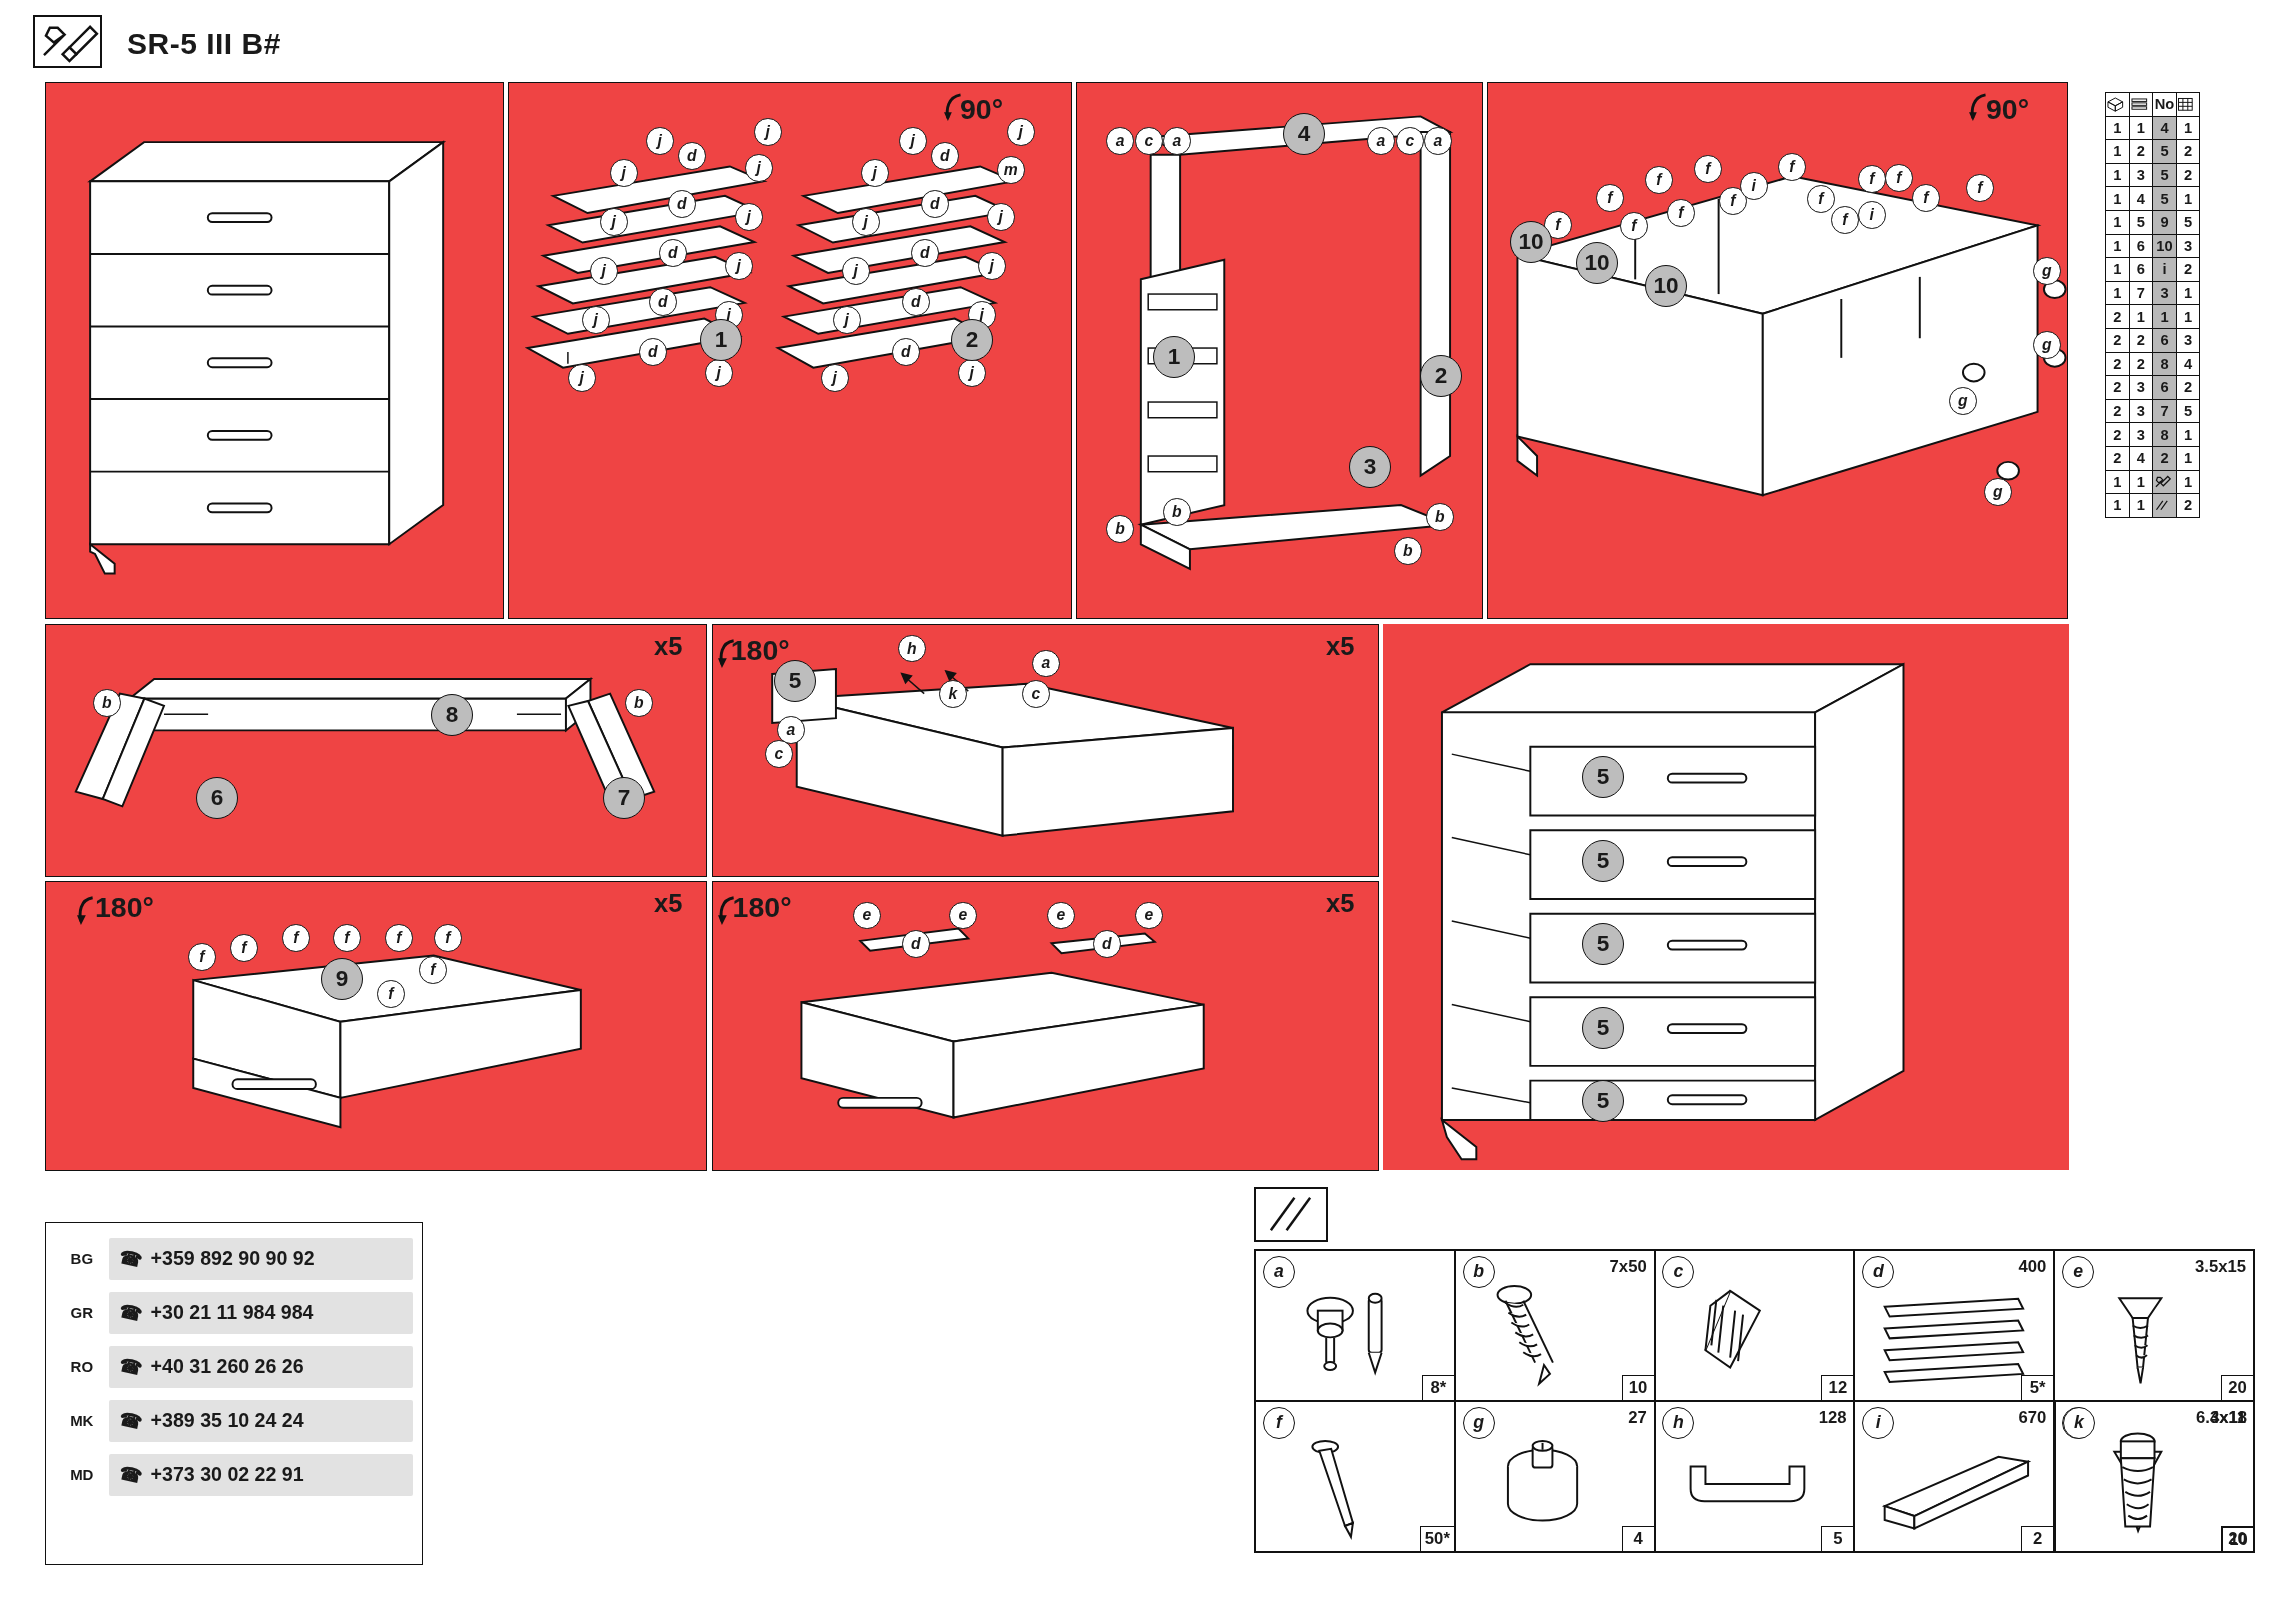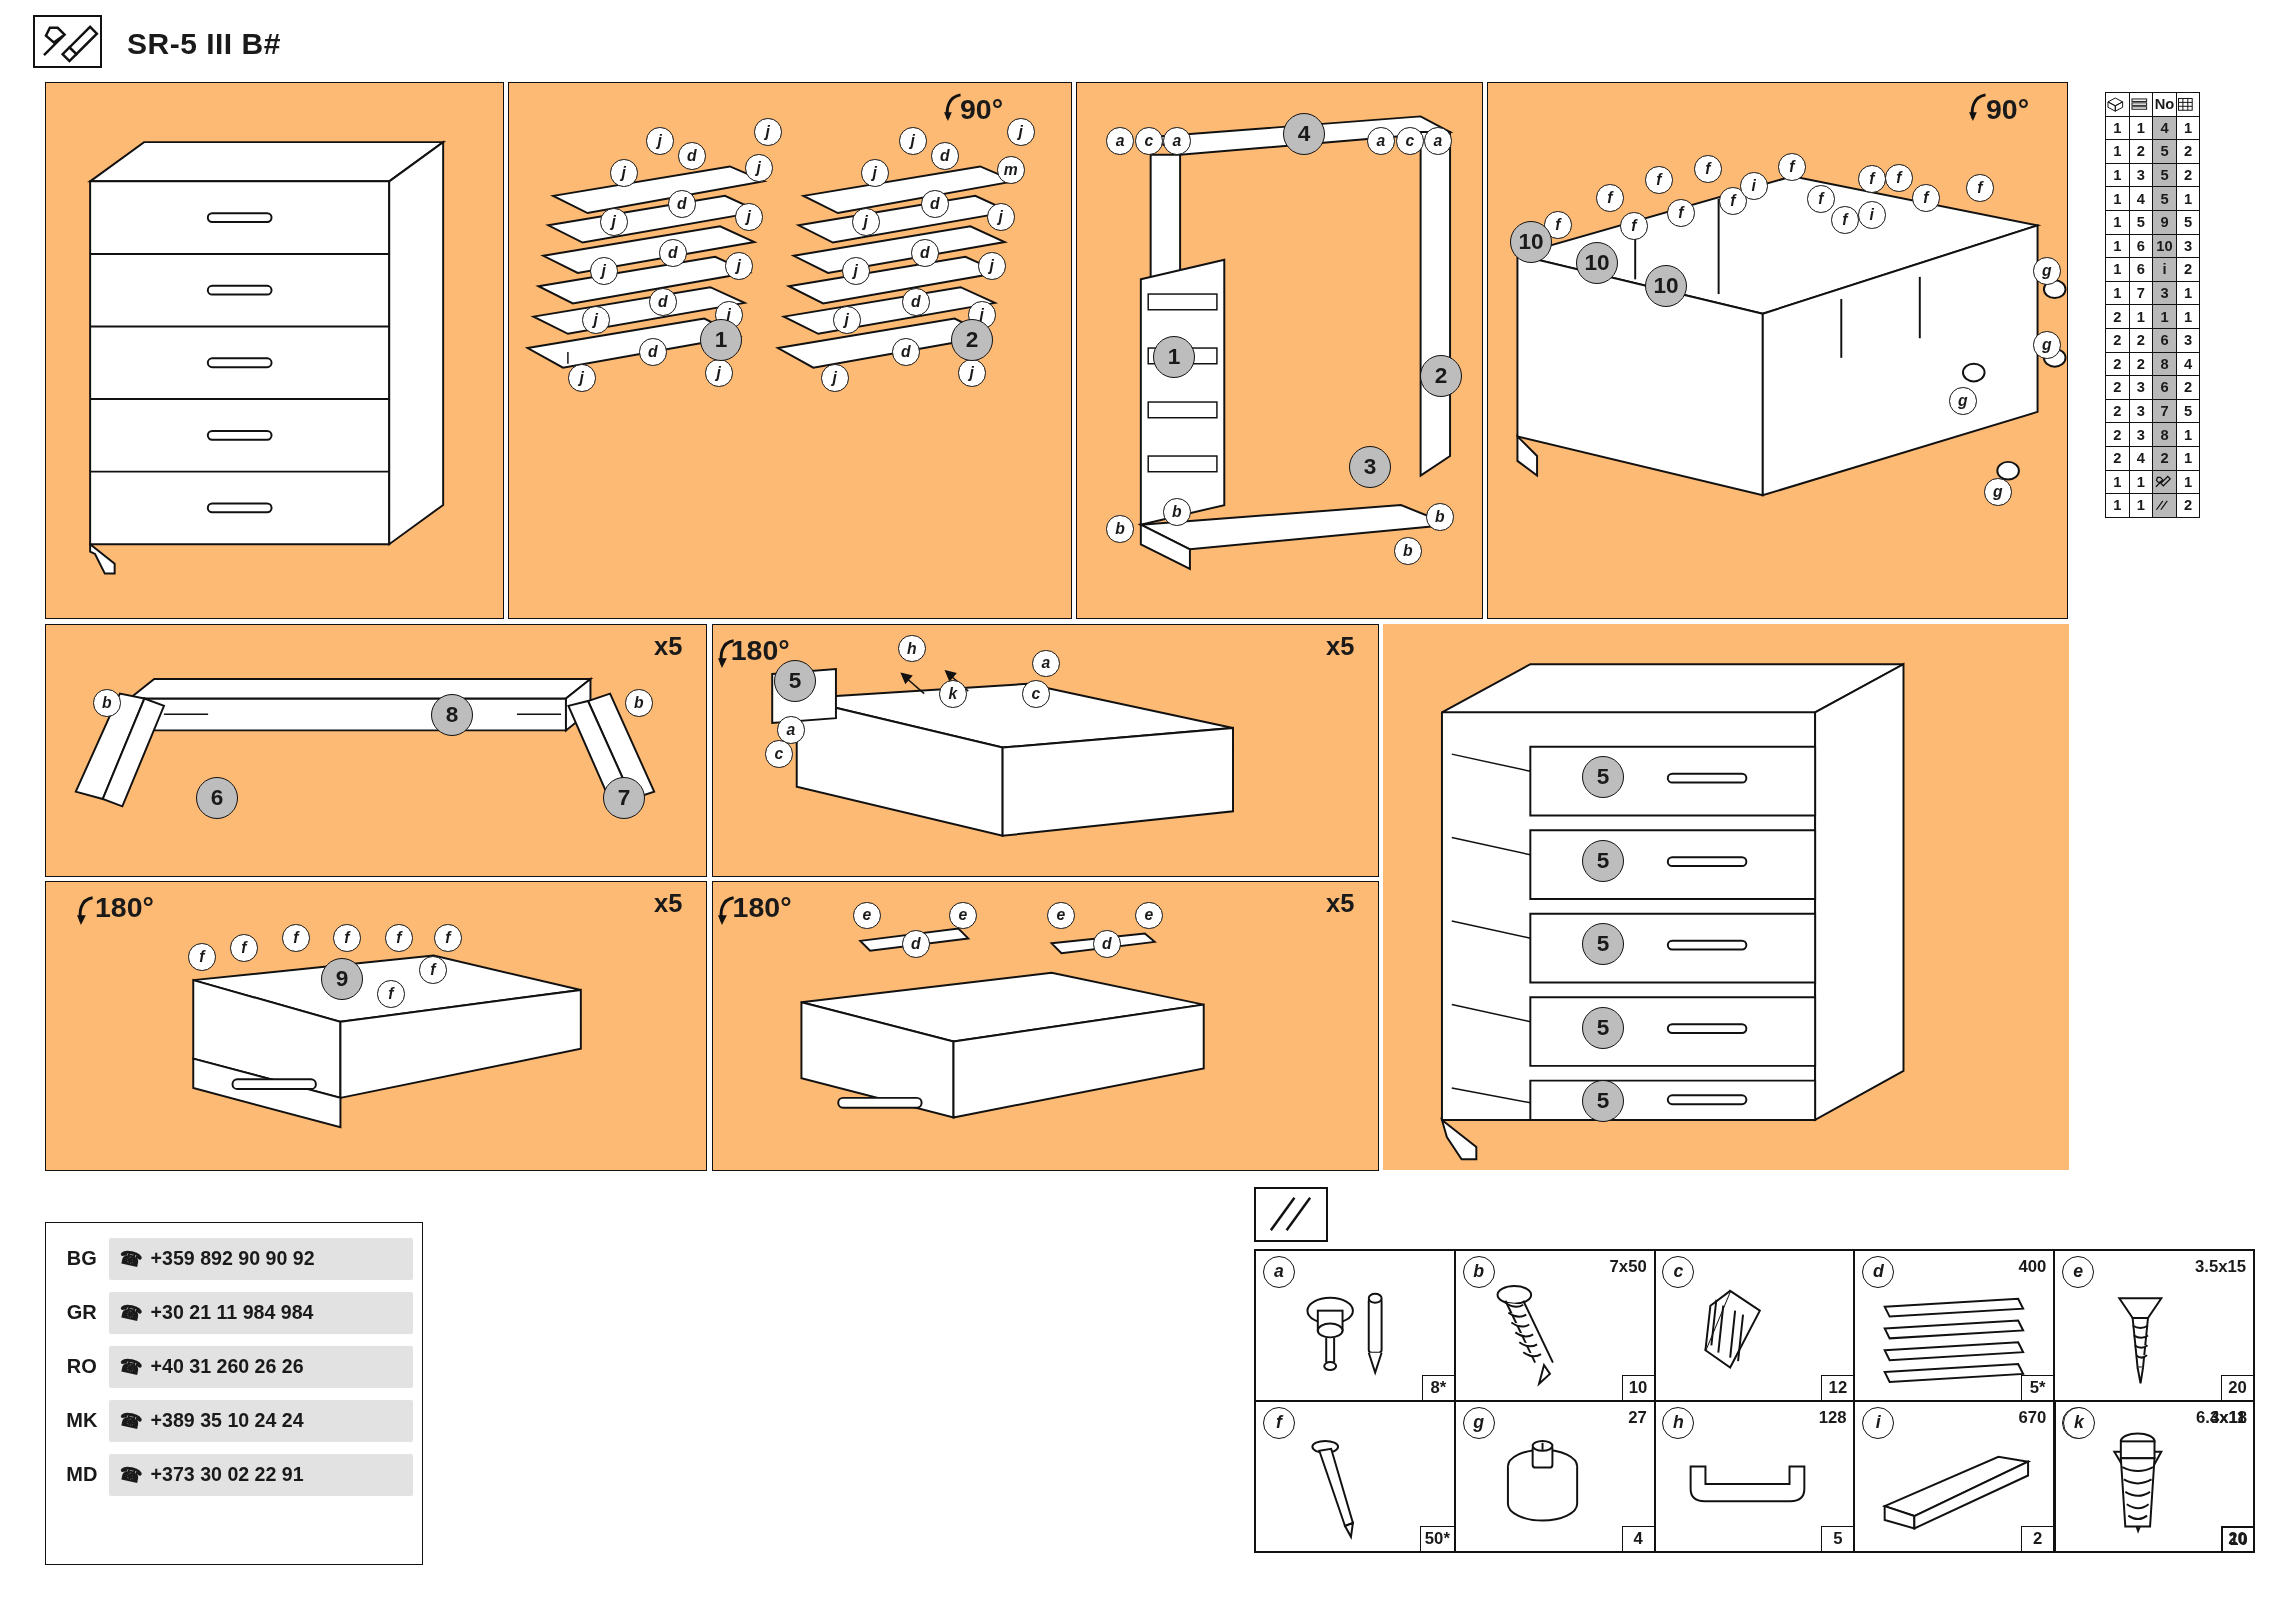--- a/index.html
+++ b/index.html
@@ -1,34 +1,34 @@
 <!DOCTYPE html>
 <html style="font-size:7.9px"><head>
 <meta charset="utf-8">
 <style>
   html,body{margin:0;padding:0;background:#ffffff;}
   body{font-family:"Liberation Sans", sans-serif;color:#1a1a1a;}
   #page{position:relative;width:2295px;height:1623px;background:#fff;overflow:hidden;}
 
   
-  .panel{position:absolute;border:1.5px solid #111;box-sizing:border-box;background:#fdba74;}
+  .panel{position:absolute;border:1.5px solid #111;box-sizing:border-box;background:#ef4444;}
   .lbl{position:absolute;font-weight:bold;}
   .bub{position:absolute;border:1.5px solid #111;border-radius:50%;background:#fff;
        display:flex;align-items:center;justify-content:center;font-weight:bold;box-sizing:border-box;}
   .bub.grey{background:#bdbdbd;}
   svg{display:block;}
 
   
   #hdr-title{left:127px;top:27px;font-size:30px;font-weight:bold;letter-spacing:0.5px;}
   #hdr-icon{position:absolute;left:33px;top:14.7px;width:69px;height:53px;border:2px solid #111;box-sizing:border-box;}
 
   
   #phones{position:absolute;left:45px;top:1222px;width:378px;height:343px;border:1.5px solid #111;box-sizing:border-box;background:#fff;padding:8.8px;}
   .phone-row{display:flex;align-items:center;height:54px;}
-  .phone-cc{width:54px;font-size:20px;font-weight:bold;text-align:center;}
+  .phone-cc{width:54px;font-size:15px;font-weight:bold;text-align:center;}
   .phone-box{flex:1;background:#e2e2e2;height:42px;border-radius:2px;display:flex;align-items:center;padding-left:9.8px;font-size:19.6px;font-weight:bold;}
   .phone-ic{margin-right:8.8px;font-size:18.6px;transform:rotate(12deg);}
 
   
   #parts-table{position:absolute;left:2105px;top:92px;border-collapse:collapse;}
   #parts-table td{border:1px solid #111;width:22.6px;height:22.6px;text-align:center;
       font-size:14.7px;font-weight:bold;padding:0;}
   #parts-table td.grey{background:#b9b9b9;}
   #parts-table td.hdr{height:22.6px;}
 

